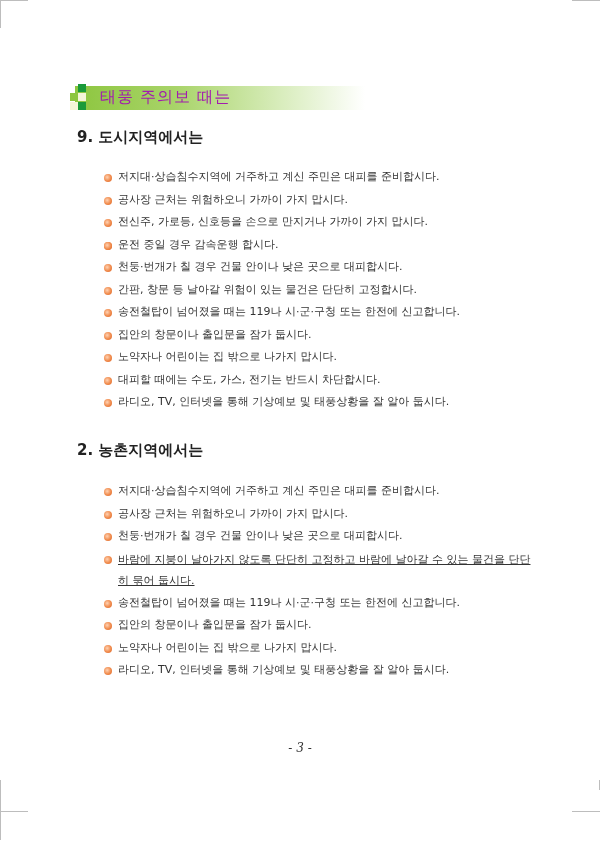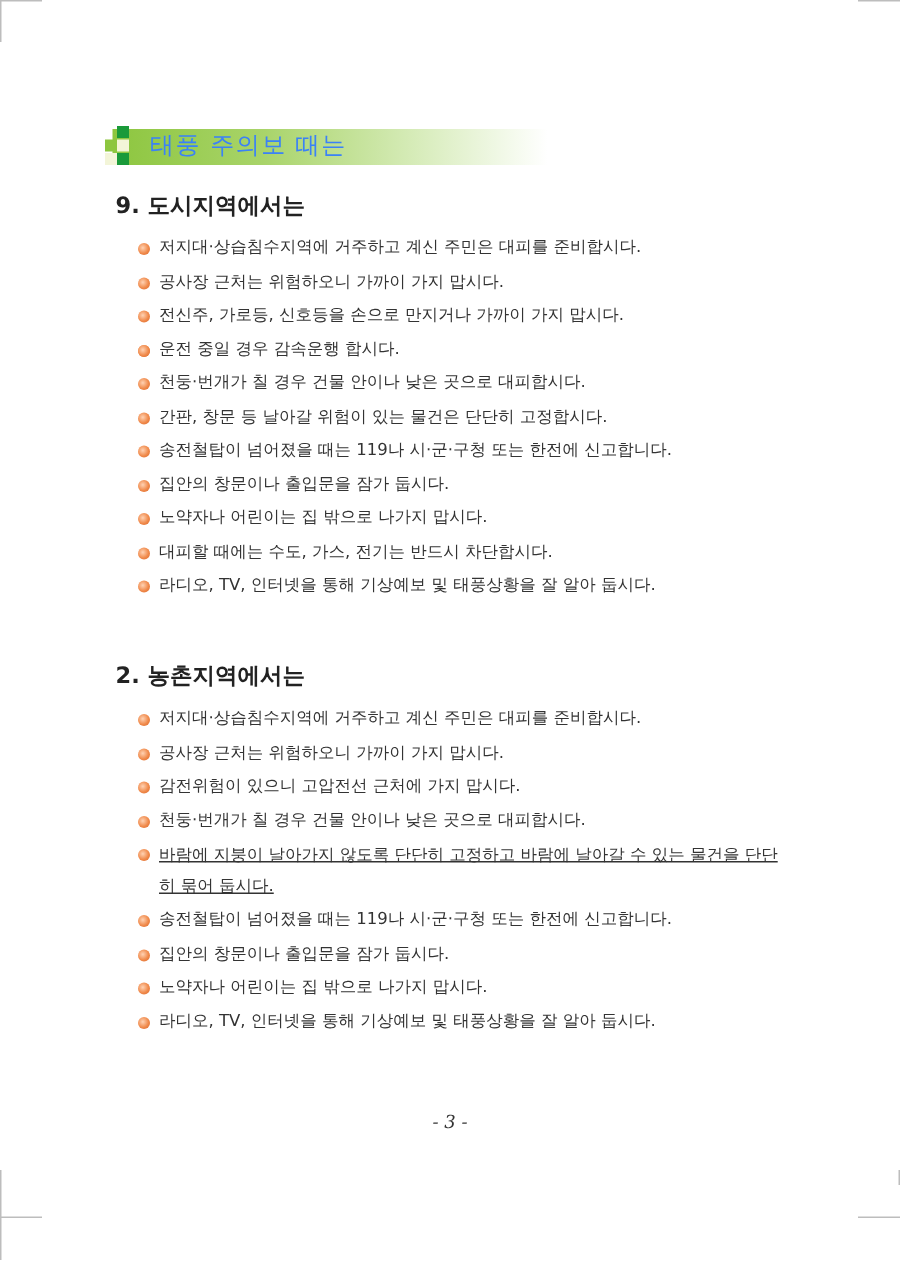--- a/index.html
+++ b/index.html
@@ -3,25 +3,25 @@
 <meta charset="utf-8">
 <style>
   html, body { margin:0; padding:0; background:#ffffff; }
   body { width:600px; height:849px; position:relative; overflow:hidden;
          font-family: "DejaVu Serif", "Liberation Serif", serif; color:#333; }
   .crop { position:absolute; background:#bdbdbd; }
   .banner { position:absolute; left:75px; top:86px; width:290px; height:24px;
             background:linear-gradient(to right,#8dc63f 0%,#a9d46a 35%,#d7ecba 70%,#ffffff 100%); }
   .banner-mark { position:absolute; left:70px; top:84px; width:16px; height:26px; }
   .banner-mark span { position:absolute; width:8px; height:8px; }
-  .banner-title { position:absolute; left:100px; top:87px; font-size:16px; color:#3b82f6;
+  .banner-title { position:absolute; left:100px; top:87px; font-size:16px; color:#a21caf;
                   letter-spacing:1px; font-family:"DejaVu Sans","Liberation Sans",sans-serif; }
   .section-title { position:absolute; left:77px; font-size:15px; font-weight:bold; color:#222;
                    font-family:"DejaVu Sans","Liberation Sans",sans-serif; }
-  .list { position:absolute; left:92px; margin:0; padding:0; list-style:none; }
+  .list { position:absolute; left:92px; margin:12px; padding:0; list-style:none; }
   .item { position:relative; padding-left:14px; font-size:11px; line-height:22.5px; color:#333;
           font-family:"DejaVu Sans","Liberation Sans",sans-serif; white-space:nowrap; }
   .item.wrap { white-space:normal; width:420px; line-height:21px; padding-top:1px; padding-bottom:1px;text-decoration:underline; }
   .bullet { position:absolute; left:0; top:8px; width:8px; height:8px; border-radius:50%;
             background:radial-gradient(circle at 40% 40%, #ffd2b3 0%, #f08a4b 55%, #d8652a 100%); }
   .page-num { position:absolute; top:741px; left:0; width:600px; text-align:center;
               font-size:12px; font-style:italic; color:#333; }
 </style>
 </head>
 <body>
@@ -57,21 +57,20 @@
   <li class="item"><span class="bullet"></span><span>집안의 창문이나 출입문을 잠가 둡시다.</span></li>
   <li class="item"><span class="bullet"></span><span>노약자나 어린이는 집 밖으로 나가지 맙시다.</span></li>
   <li class="item"><span class="bullet"></span><span>대피할 때에는 수도, 가스, 전기는 반드시 차단합시다.</span></li>
   <li class="item"><span class="bullet"></span><span>라디오, TV, 인터넷을 통해 기상예보 및 태풍상황을 잘 알아 둡시다.</span></li>
 </ul>
 
 <div class="section-title" style="top:441px;">2. 농촌지역에서는</div>
 <ul class="list" style="top:468px;">
   <li class="item"><span class="bullet"></span><span>저지대·상습침수지역에 거주하고 계신 주민은 대피를 준비합시다.</span></li>
   <li class="item"><span class="bullet"></span><span>공사장 근처는 위험하오니 가까이 가지 맙시다.</span></li>
-  <li class="item"><span class="bullet"></span><span>감전위험이 있으니 고압전선 근처에 가지 맙시다.</span></li>
   <li class="item"><span class="bullet"></span><span>천둥·번개가 칠 경우 건물 안이나 낮은 곳으로 대피합시다.</span></li>
   <li class="item wrap"><span class="bullet"></span><span>바람에 지붕이 날아가지 않도록 단단히 고정하고 바람에 날아갈 수 있는 물건을 단단히 묶어 둡시다.</span></li>
   <li class="item"><span class="bullet"></span><span>송전철탑이 넘어졌을 때는 119나 시·군·구청 또는 한전에 신고합니다.</span></li>
   <li class="item"><span class="bullet"></span><span>집안의 창문이나 출입문을 잠가 둡시다.</span></li>
   <li class="item"><span class="bullet"></span><span>노약자나 어린이는 집 밖으로 나가지 맙시다.</span></li>
   <li class="item"><span class="bullet"></span><span>라디오, TV, 인터넷을 통해 기상예보 및 태풍상황을 잘 알아 둡시다.</span></li>
 </ul>
 
 <div class="page-num">- 3 -</div>
 

